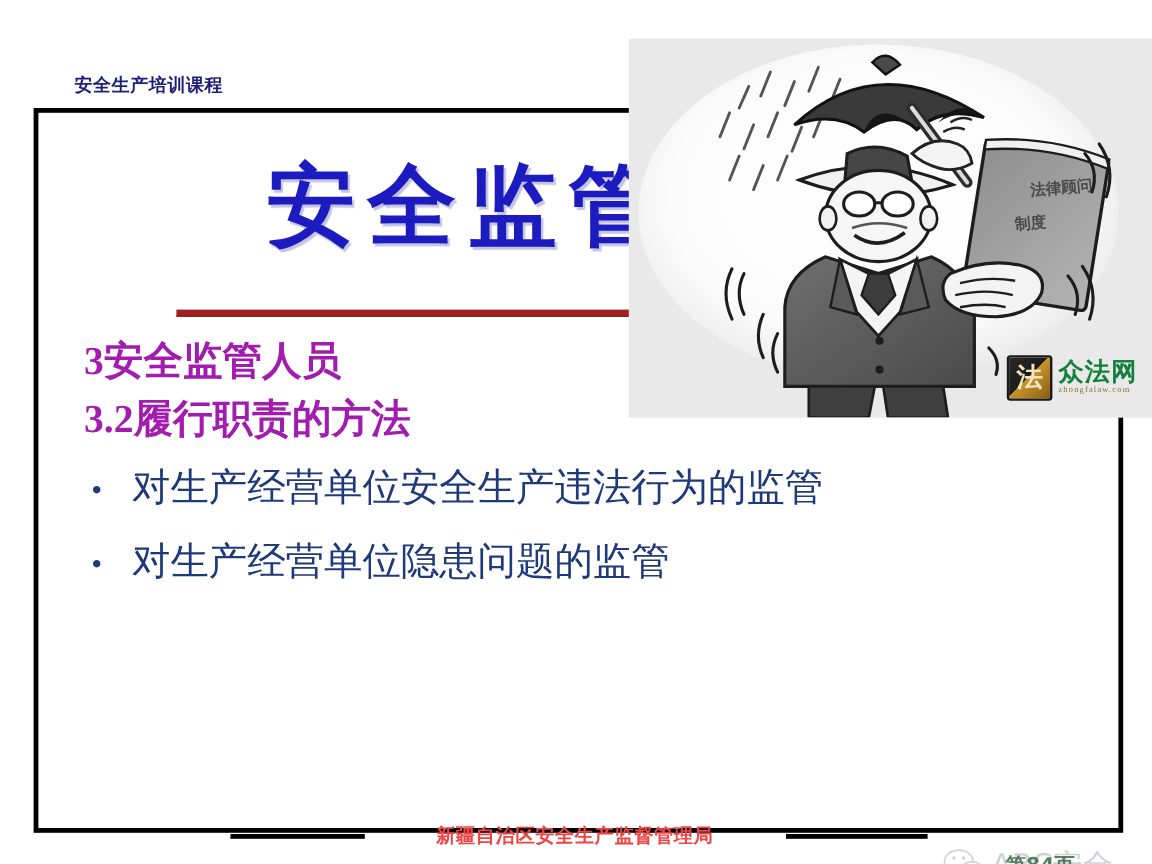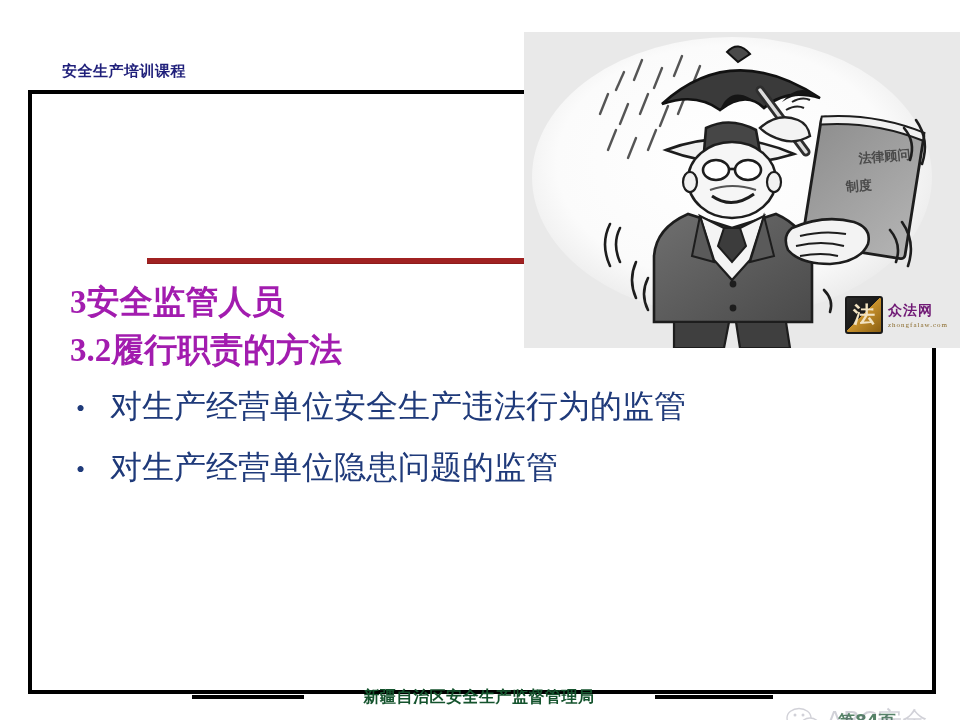--- a/index.html
+++ b/index.html
@@ -123,21 +123,21 @@
     height: 4px;
     background: #000000;
     flex: 0 0 auto;
   }
   #footer-rule-left  { width: 112px; margin-right: 60px; }
   #footer-rule-right { width: 118px; margin-left: 60px; }
   #footer-text {
     font-family: "DejaVu Sans", "Liberation Sans", sans-serif;
     font-weight: bold;
     font-size: 16px;
-    color: #14532d;
+    color: #ef4444;
     white-space: nowrap;
     letter-spacing: 0.5px;
   }
 
   
   #page-number {
     position: absolute;
     left: 838px;
     top: 678px;
     font-family: "DejaVu Sans", "Liberation Sans", sans-serif;
@@ -200,22 +200,22 @@
     text-align: center;
     font-family: "DejaVu Sans", "Liberation Sans", sans-serif;
     font-weight: bold;
     font-size: 22px;
     color: #f2e3c2;
   }
   #illo-logo-words { margin-left: 5px; }
   #illo-logo-cn {
     font-family: "DejaVu Sans", "Liberation Sans", sans-serif;
     font-weight: bold;
-    font-size: 14px;
-    color: #701a75;
+    font-size: 21px;
+    color: #15803d;
     line-height: 21px;
     letter-spacing: 1px;
     white-space: nowrap;
   }
   #illo-logo-en {
     font-family: Liberation Serif, serif;
     font-size: 7px;
     color: #8a6a2a;
     letter-spacing: 1px;
     line-height: 9px;
@@ -230,20 +230,21 @@
 </style>
 </head>
 <body>
 
 <div id="slide">
 
   <div id="course-header">安全生产培训课程</div>
 
   <div id="frame"></div>
 
+  <div id="slide-title">安全监管</div>
 
   <div id="title-rule"></div>
 
   <div id="body-block">
     <div class="head-red">3安全监管人员</div>
     <div class="head-red">3.2履行职责的方法</div>
 
     <div class="bullet-row">
       <span class="bullet-dot">•</span>
       <span class="bullet-text">对生产经营单位安全生产违法行为的监管</span>

